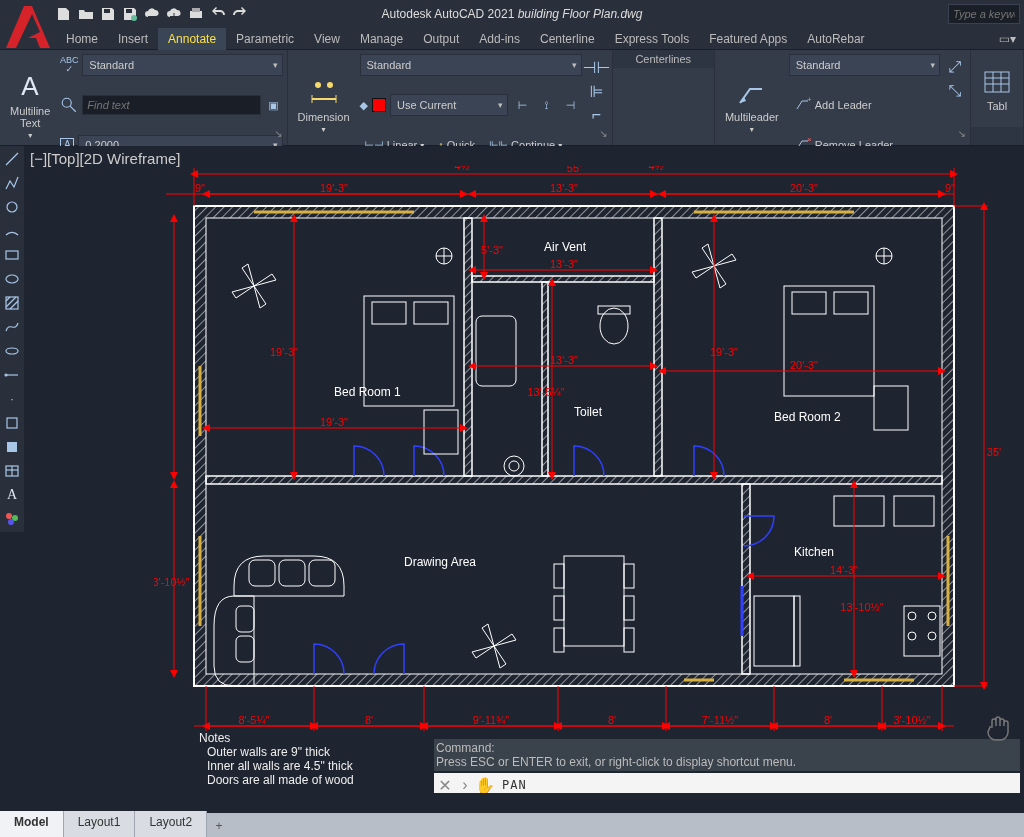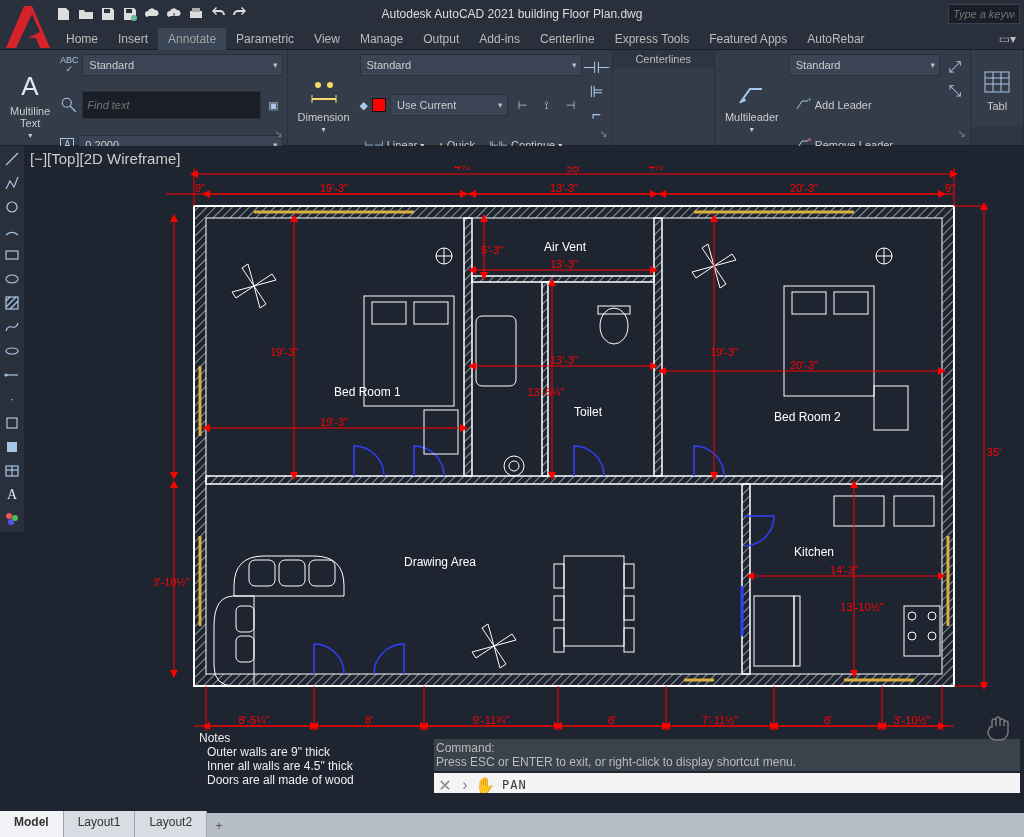--- a/index.html
+++ b/index.html
@@ -4,50 +4,50 @@
 <style>
   * { margin: 0; padding: 0; box-sizing: border-box; font-family: "Segoe UI", Arial, sans-serif; }
   body { background: #1f2530; color: #ccc; width: 1024px; height: 837px; overflow: hidden; }
 
   
   .titlebar { height: 28px; background: #2a303b; display: flex; align-items: center; position: relative; }
   .qat { display: flex; align-items: center; gap: 6px; padding-left: 56px; }
   .qat-icon { width: 16px; height: 16px; display: flex; align-items: center; justify-content: center; }
   .qat svg { width: 16px; height: 16px; fill: #c8c8c8; }
   .apptitle { position: absolute; left: 0; right: 0; top: 0; text-align: center; font-size: 12px; line-height: 28px; color: #ddd; pointer-events: none; }
-  .apptitle .doc { }
+  .apptitle .doc { font-style: italic; }
   .titlebar .searchbox { margin-left: auto; margin-right: 4px; position: relative; z-index: 2;}
   .titlebar .searchbox input { width: 72px; height: 20px; background: #1a1e27; border: 1px solid #3a4150; color: #888; font-size: 11px; font-style: italic; padding: 0 4px; }
 
   
   .logo { position: absolute; left: 2px; top: 2px; width: 52px; height: 52px; z-index: 5; }
   .logo svg { width: 52px; height: 52px; }
 
   
   .menubar { height: 22px; background: #2a303b; display: flex; align-items: center; padding-left: 56px; font-size: 12px; border-bottom: 1px solid #1a1e27; position: relative; }
   .menubar .menuitem { padding: 0 10px; height: 22px; line-height: 22px; color: #bbb; cursor: default; }
-  .menubar .menuitem.active { background: #3a4656; color: #a3a3a3; text-align: center; }
+  .menubar .menuitem.active { background: #3a4656; color: #fde047; text-align: center; }
   .menubar .extras { margin-left: auto; display: flex; align-items: center; gap: 10px; padding-right: 8px; color: #bbb; }
 
   
   .ribbon { height: 96px; background: #343c4a; display: flex; border-bottom: 1px solid #1a1e27; }
   .panel { border-right: 1px solid #2a303b; display: flex; flex-direction: column; position: relative; }
   .panel-body { flex: 1; display: flex; padding: 4px; gap: 4px; }
   .panel-title { height: 18px; font-size: 11px; line-height: 18px; text-align: center; color: #bbb; background: #2e3542; display: flex; align-items: center; justify-content: center; gap: 4px;}
   .panel-title .arrow { font-size: 8px; }
   .panel-title .expand { position: absolute; right: 4px; bottom: 2px; font-size: 10px; color: #888;}
   .bigbtn { display: flex; flex-direction: column; align-items: center; justify-content: center; gap: 2px; padding: 0 6px; font-size: 11px; color: #ccc; }
   .bigbtn .bigicon { width: 32px; height: 32px; display: flex; align-items: center; justify-content: center; }
   .bigbtn svg { width: 32px; height: 32px; fill: #a8c6e8; }
   .ctl-col { display: flex; flex-direction: column; gap: 18px; justify-content: center; }
   .combo { height: 22px; background: #3b4454; border: 1px solid #2a303b; display: flex; align-items: center; padding: 0 18px 0 6px; font-size: 11px; color: #ccc; position: relative; }
   .combo::after { content: "▾"; position: absolute; right: 4px; font-size: 9px; color: #bbb;}
   .txtrow { height: 22px; display: flex; align-items: center; gap: 4px; font-size: 11px; color: #ccc; }
   .txtrow .ic { width: 18px; height: 18px; display: flex; align-items: center; justify-content: center; }
-  .txtrow input { flex: 1; height: 28px; background: #1a1e27; border: 1px solid #2a303b; color: #888; font-style: italic; font-size: 11px; padding: 0 4px; }
+  .txtrow input { flex: 1; height: 20px; background: #1a1e27; border: 1px solid #2a303b; color: #888; font-style: italic; font-size: 11px; padding: 0 4px; }
   .txtrow .numbox { flex: 1; height: 20px; background: #3b4454; border: 1px solid #2a303b; display:flex;align-items:center;padding:0 18px 0 6px; position:relative;}
   .txtrow .numbox::after { content: "▾"; position: absolute; right: 4px; font-size: 9px; color: #bbb;}
   .dim-row { height: 22px; display: flex; align-items: center; gap: 4px; font-size: 11px; color: #ccc; }
   .dim-row .swatch { width: 14px; height: 14px; background: red; border:1px solid #111;}
   .dim-row.flat-btns .flat { display:flex; align-items:center; gap:3px; padding: 0 5px; }
   .smallicons { display: flex; gap: 2px; align-items: center; }
   .smallicons .si { width: 22px; height: 22px; display: flex; align-items: center; justify-content: center; color:#a8c6e8;}
   .smallbtn { display:flex; align-items:center; gap:4px; padding:0 6px; font-size:11px; height:22px;}
   .smallbtn .ic svg { width:16px; height:16px; fill:#a8c6e8;}
 

